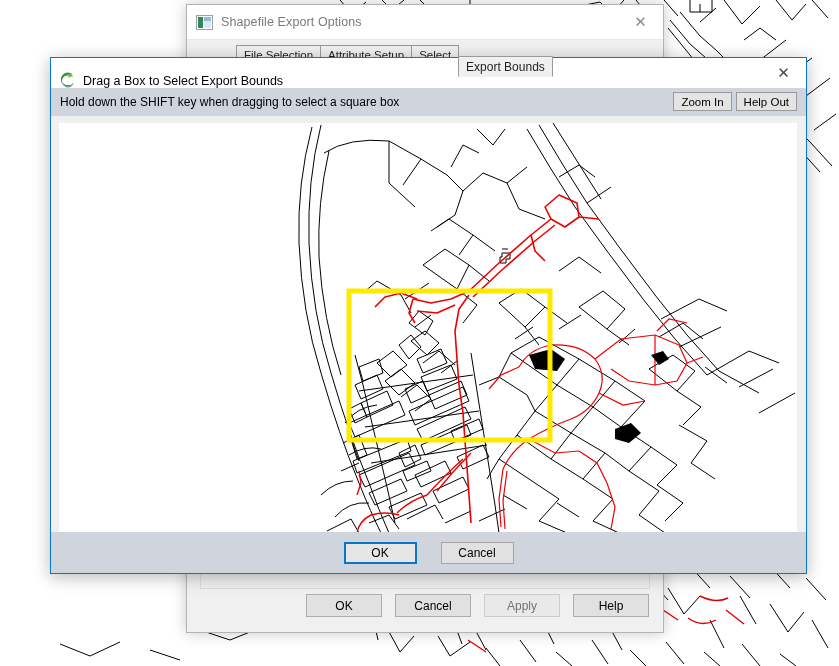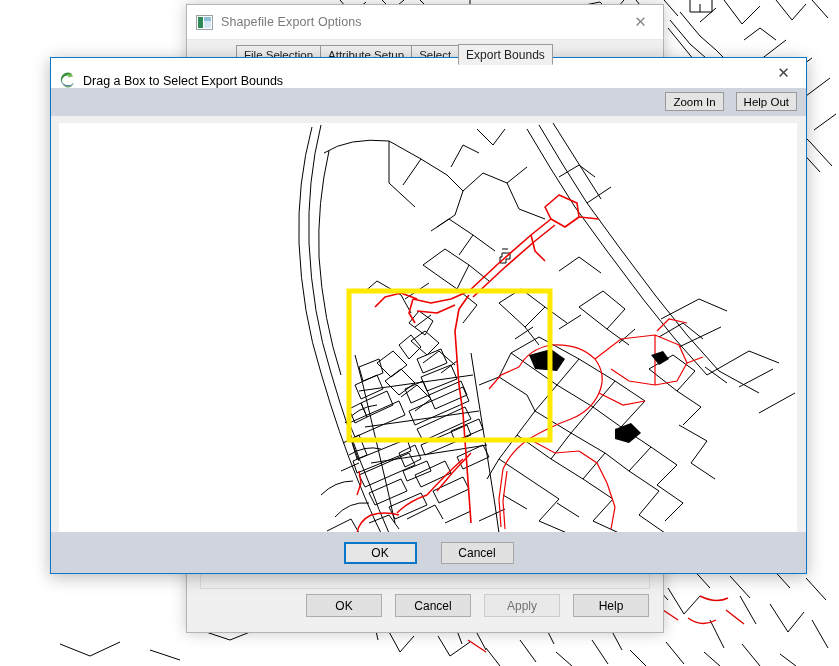--- a/index.html
+++ b/index.html
@@ -40,21 +40,21 @@
     padding-left:12px;box-sizing:border-box;
   }
   .tabrow{display:flex;align-items:flex-end;height:21px;padding-left:37px;}
   .tab{
     font-size:11.5px;color:#222;padding:2px 7px 2px 7px;
     border-left:1px solid #9a9a9a;border-right:1px solid #9a9a9a;border-top:1px solid #9a9a9a;
     background:#f0f0f0;line-height:15px;height:16px;box-sizing:border-box;
     margin-right:-1px;
   }
   .tab.active{
-    background:#f0f0f0;height:21px;position:relative;top:4px;
+    background:#f0f0f0;height:21px;position:relative;top:16px;
     border-bottom:1px solid #f0f0f0;z-index:2;font-size:12px;padding-top:3px;
   }
   #shapefile-body{position:absolute;left:0;top:55px;right:0;bottom:0;background:#f0f0f0;}
   #shapefile-groupbox{
     position:absolute;left:13px;right:13px;top:497px;height:32px;
     border:1px solid #dcdcdc;border-top-color:#cfcfcf;box-sizing:border-box;
     background:#f0f0f0;
   }
   #shapefile-buttons{
     position:absolute;right:14px;bottom:15px;display:flex;gap:13px;
@@ -80,21 +80,21 @@
   #drag-titlebar .title{font-size:12.5px;color:#000;}
   #drag-close{
     position:absolute;right:0;top:0;width:45px;height:29px;
     display:flex;align-items:center;justify-content:center;color:#444;font-size:15px;
   }
   #drag-hintbar{
     height:28px;background:#cfd4dd;display:flex;align-items:center;
     padding:0 8px 0 9px;box-sizing:border-box;position:relative;
   }
   #drag-hintbar .hint{font-size:12px;color:#000;}
-  #drag-hintbar .zoombtns{position:absolute;right:9px;top:4px;display:flex;gap:12px;}
+  #drag-hintbar .zoombtns{position:absolute;right:9px;top:4px;display:flex;gap:4px;}
   .zoombtn{
     height:19px;padding:0 7px;background:#e4e4e4;border:1px solid #9a9a9a;
     font-size:11.5px;color:#000;display:flex;align-items:center;justify-content:center;
     box-sizing:border-box;
   }
   #map-canvas{
     position:absolute;left:8px;top:65px;width:738px;height:411px;
     background:#ffffff;overflow:hidden;
   }
   #map-canvas svg{display:block;}
@@ -240,20 +240,21 @@
         <path d="M13.5 3.2 A7 7 0 1 0 14.5 12.5 A6 6 0 1 1 9 4.4 L13.5 3.2 Z" fill="#3f9142"></path>
         <path d="M2 9 A7 7 0 0 0 15 11.5 A7.5 7.5 0 0 1 2 9 Z" fill="#1c4f86"></path>
         <path d="M9.2 3.0 A6.5 6.5 0 0 1 14.4 5.2 L9.4 6.4 Z" fill="#6fbf4a"></path>
       </svg>
     </span>
     <span class="title">Drag a Box to Select Export Bounds</span>
     <span id="drag-close">✕</span>
   </div>
 
   <div id="drag-hintbar">
+    <span class="hint">Hold down the SHIFT key when dragging to select a square box</span>
     <span class="zoombtns">
       <span class="zoombtn">Zoom In</span>
       <span class="zoombtn">Help Out</span>
     </span>
   </div>
 
   <div id="map-canvas">
     <svg width="738" height="411" viewBox="0 0 738 411" xmlns="http://www.w3.org/2000/svg">
       <rect x="0" y="0" width="738" height="411" fill="#ffffff"></rect>
 

